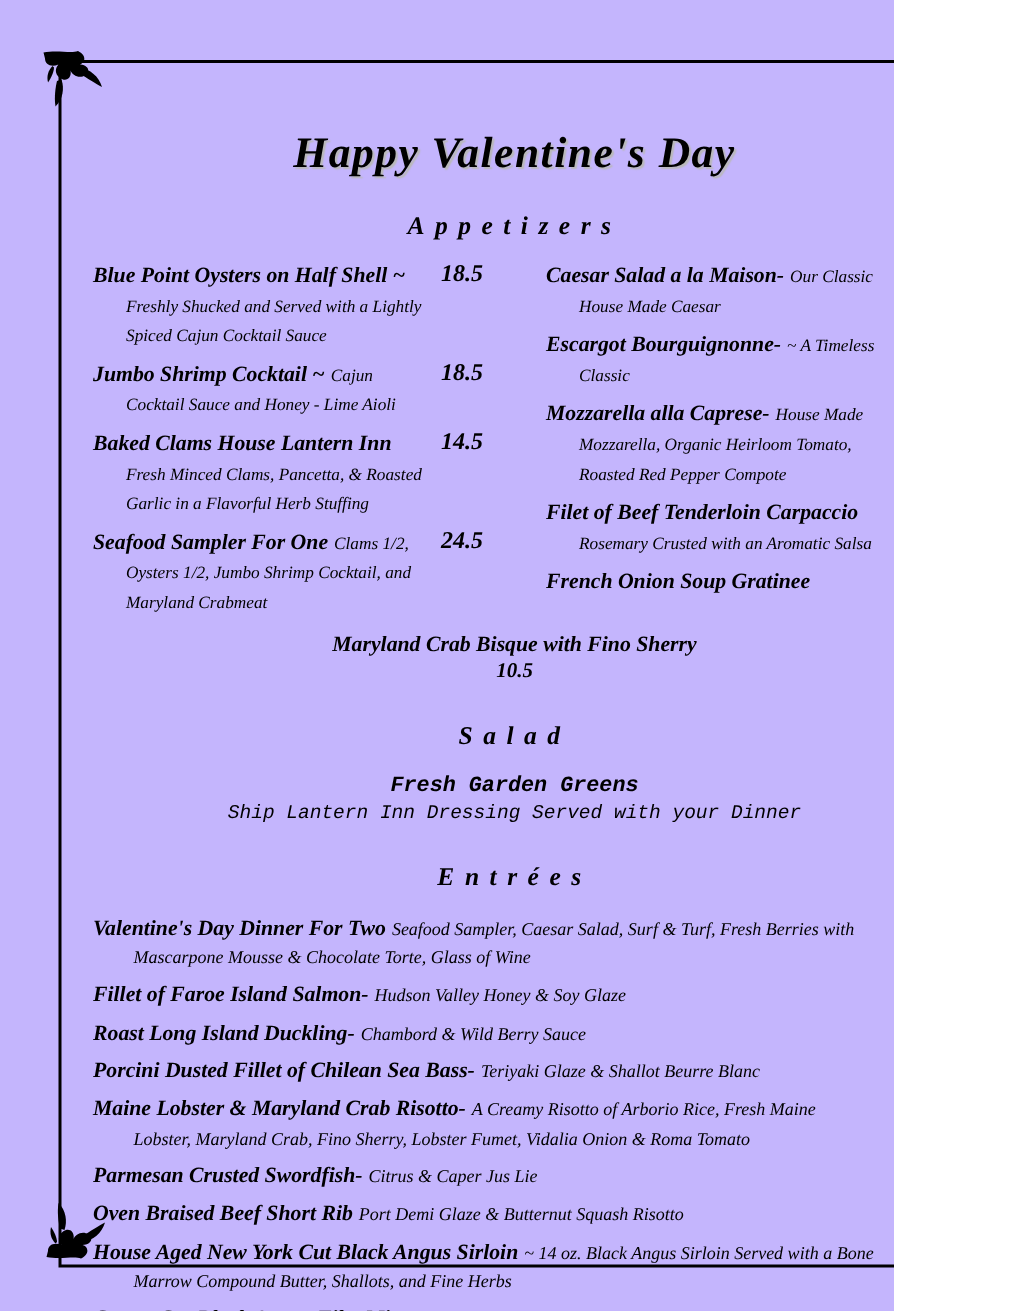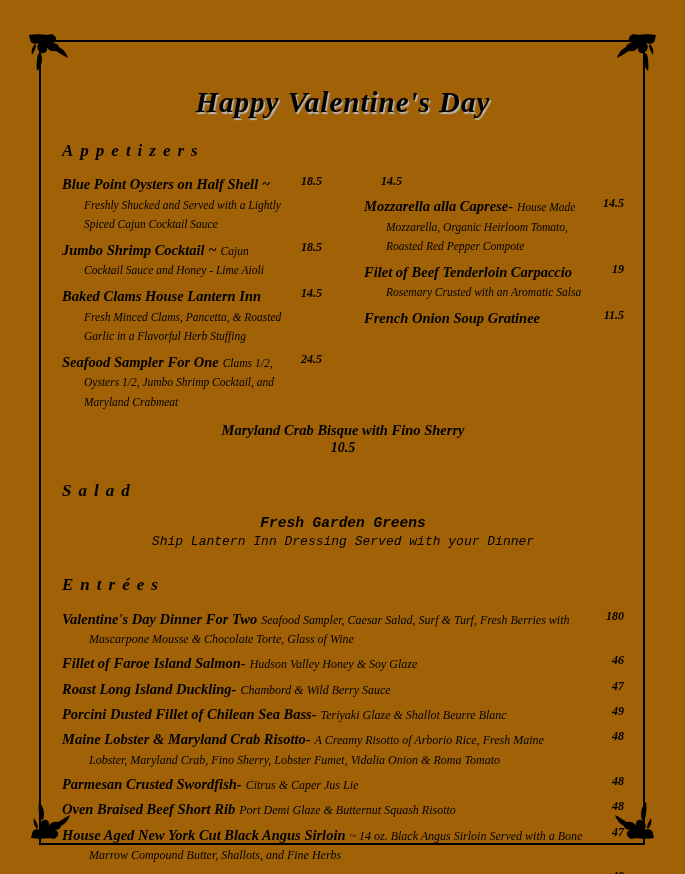--- a/index.html
+++ b/index.html
@@ -1,51 +1,51 @@
 <!DOCTYPE html>
 <html><head>
 <meta charset="utf-8">
 <style>
   html,body { margin:0; padding:0; background:#fff; }
   .page {
-    position:relative; width:685px; height:874px; background:#a16207;
+    position:relative; width:596px; height:874px; background:#c4b5fd;
     font-family:"Liberation Serif", serif; color:#000; overflow:hidden;
   }
   .frame {
     position:absolute; left:39px; top:40px; width:606px; height:805px;
     border:2px solid #000; box-sizing:border-box;
   }
   .corner { position:absolute; width:48px; height:48px; }
   .corner svg { width:100%; height:100%; display:block; }
   .corner.tl { left:27px; top:33px; }
   .corner.tr { left:610px; top:33px; transform:scaleX(-1); }
   .corner.bl { left:29px; top:792px; transform:scaleY(-1); }
   .corner.br { left:608px; top:792px; transform:scale(-1,-1); }
 
   .content { position:absolute; left:62px; top:72px; width:562px; }
 
   .menu-title {
     text-align:center; font-size:29px; font-weight:bold; font-style:italic;
     text-shadow:1.5px 1.5px 1px #b9b9b9; margin:14px 0 0 0; letter-spacing:1px;
   }
   .section-heading {
-    font-size:17px; font-weight:bold; font-style:italic;
+    text-align:center; font-size:17px; font-weight:bold; font-style:italic;
     letter-spacing:7px; margin:24px 0 0 0;
   }
   .section-heading.first { margin-top:22px; }
 
   .app-grid { display:flex; gap:42px; margin-top:13px; }
   .app-col { flex:1; min-width:0; }
   .app-item { display:flex; align-items:flex-start; margin-bottom:7px; }
   .item-text { flex:1; padding-left:22px; text-indent:-22px; line-height:1.22; }
   .item-name { font-weight:bold; font-style:italic; font-size:14.5px; }
   .item-desc { font-style:italic; font-size:11.5px; }
   .item-price {
     flex:none; width:36px; text-align:right; font-weight:bold; font-style:italic;
-    font-size:12px; padding-left:2px;
+    font-size:16px; padding-left:2px;
   }
 
   .featured { text-align:center; margin-top:4px; line-height:1.25; }
   .featured .f-name { font-weight:bold; font-style:italic; font-size:14.5px; }
   .featured .f-price { font-weight:bold; font-style:italic; font-size:14px; }
 
   .salad-item { text-align:center; margin-top:12px; line-height:1.3;font-family:Liberation Mono, monospace; }
   .salad-item .item-name { font-size:14.5px; }
   .salad-item .item-desc { display:block; font-size:13px; }
 
@@ -139,22 +139,33 @@
           <div class="item-text">
             <span class="item-name">Seafood Sampler For One</span>
             <span class="item-desc">Clams 1/2, Oysters 1/2, Jumbo Shrimp Cocktail, and Maryland Crabmeat</span>
           </div>
           <span class="item-price">24.5</span>
         </div>
 
       </div>
       <div class="app-col">
 
-
-        <div class="app-item">
+        <div class="app-item">
+          <div class="item-text">
+            <span class="item-name">Caesar Salad a la Maison-</span>
+            <span class="item-desc">Our Classic House Made Caesar</span>
+          </div>
+          <span class="item-price">12</span>
+        </div>
+
+        <div class="app-item">
+          <div class="item-text">
+            <span class="item-name">Escargot Bourguignonne-</span>
+            <span class="item-desc">~ A Timeless Classic</span>
+          </div>
           <span class="item-price">14.5</span>
         </div>
 
         <div class="app-item">
           <div class="item-text">
             <span class="item-name">Mozzarella alla Caprese-</span>
             <span class="item-desc">House Made Mozzarella, Organic Heirloom Tomato, Roasted Red Pepper Compote</span>
           </div>
           <span class="item-price">14.5</span>
         </div>

